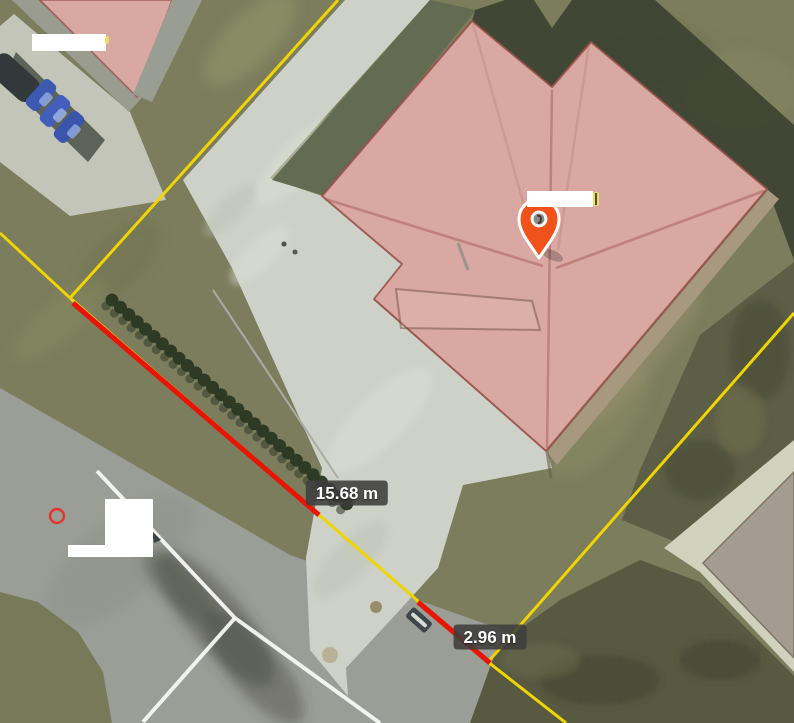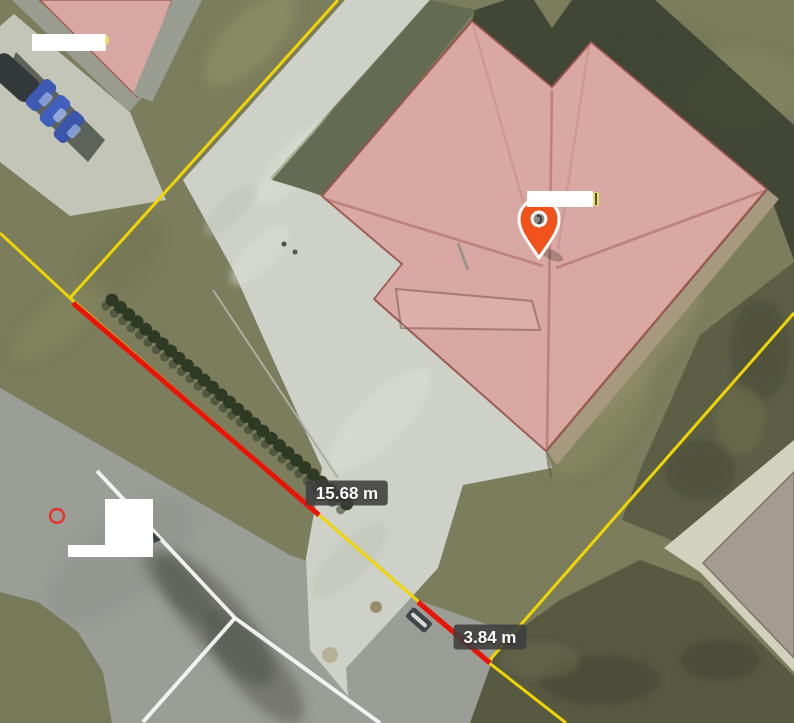--- a/index.html
+++ b/index.html
@@ -179,21 +179,21 @@
   <g>
     <ellipse cx="552" cy="255" rx="12" ry="5" fill="rgba(0,0,0,.22)" transform="rotate(25 552 255)"></ellipse>
     <path class="pin-body" d="M539,258 C527,240 519,231 519,219 a20,20 0 1 1 40,0 c0,12 -8,21 -20,39 z"></path>
     <circle cx="539" cy="219" r="8.5" fill="#ffffff"></circle>
     <circle cx="539" cy="219" r="5.5" fill="#8d8a84"></circle>
     <path d="M537,216 q4,-1 4,3 q0,4 -3,4" fill="none" stroke="#3a3a38" stroke-width="2"></path>
   </g>
 </svg>
 
   <div class="badge" style="left:331px;top:493px;margin-left:16px;">15.68 m</div>
-  <div class="badge" style="left:490px;top:637px;">3.84 m</div>
+  <div class="badge" style="left:490px;top:637px;">2.96 m</div>
 
   <div class="redaction" style="left:32px;top:34px;width:74px;height:17px;"></div>
   <div class="speck" style="left:105px;top:36px;width:4px;height:8px;"></div>
   <div class="redaction" style="left:527px;top:191px;width:66px;height:16px;"></div>
   <div class="speck" style="left:593px;top:192px;width:6px;height:14px;">
       <span class="bar"></span>
     </div>
   <div class="redaction" style="left:105px;top:499px;width:48px;height:58px;"></div>
   <div class="redaction" style="left:68px;top:545px;width:85px;height:12px;"></div>
 

